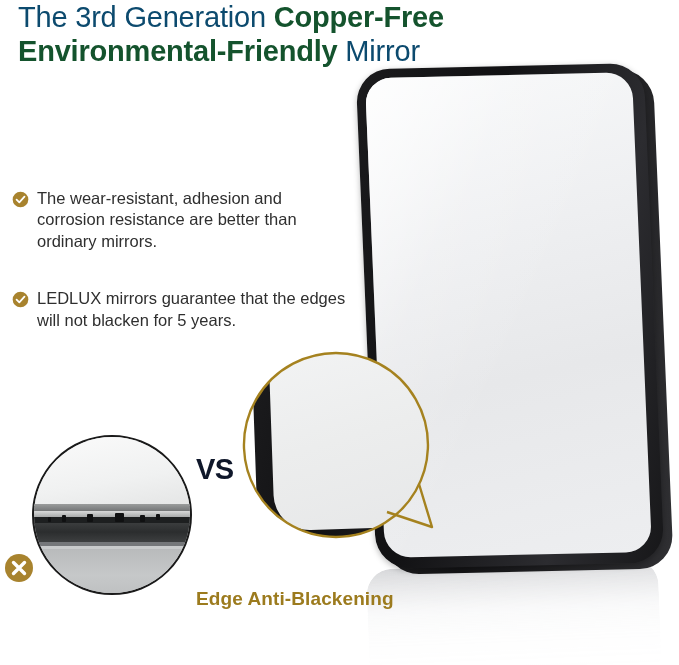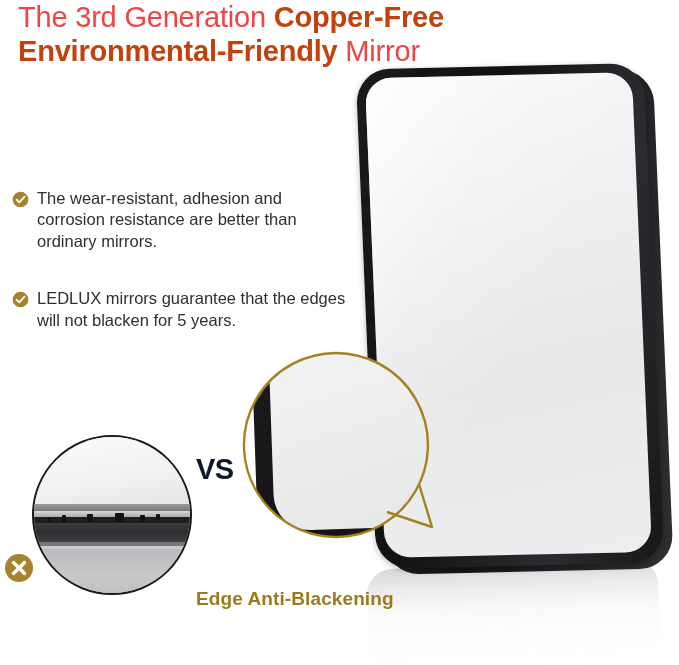--- a/index.html
+++ b/index.html
@@ -23,25 +23,25 @@
     top: 0px;
     width: 640px;
     line-height: 1.18;
     letter-spacing: -0.2px;
   }
   .title-line {
     white-space: nowrap;
     font-size: 29px;
   }
   .t-plain {
-    color: #ef4444;
+    color: #0c4a6e;
     font-weight: 400;
   }
   .t-gold {
-    color: #c2410c;
+    color: #14532d;
     font-weight: 700;
   }
 
   
   #mirror-stage {
     position: absolute;
     left: 352px;
     top: 52px;
     width: 327px;
     height: 560px;

